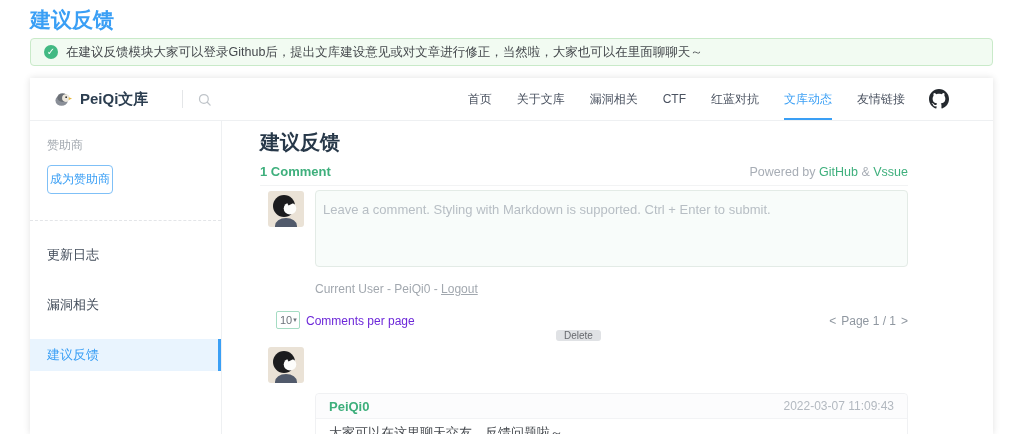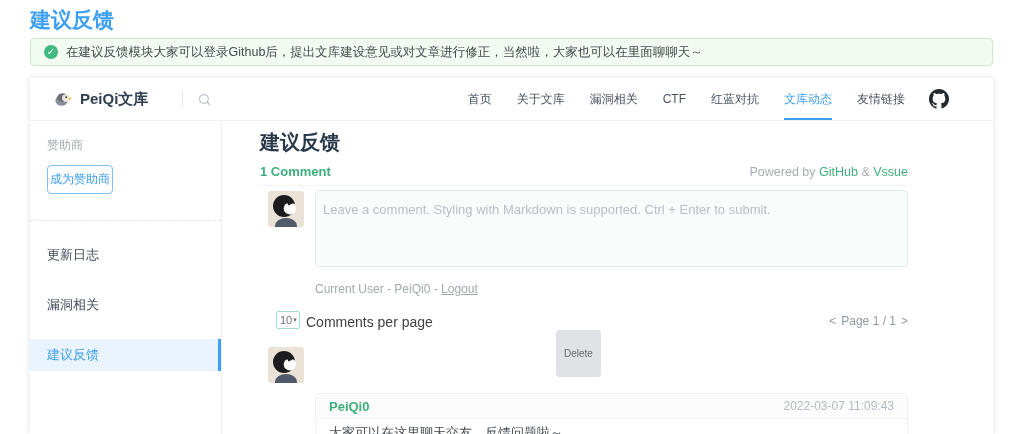--- a/index.html
+++ b/index.html
@@ -64,25 +64,25 @@
   .current-user { position:absolute; left:0; top:9px; font-size:12px; color:#a2a8af; }
   .logout-link { color:#a2a8af; text-decoration:underline; cursor:pointer; }
   .submit-button { position:absolute; right:0; top:0; width:108px; height:28px; background:#fbfcfd;
                    border:1px solid #eceff1; border-radius:8px; font-size:12.5px; font-weight:600; color:#ccd1d7; cursor:pointer; }
 
   .controls-row { position:absolute; left:0; top:190px; width:648px; height:20px; }
   .per-page-select { position:absolute; left:16px; top:0; height:18px; min-width:22px; border:1px solid #a5dcc3;
                      border-radius:2px; font-size:11px; color:#6d737b; background:#fff; display:inline-flex;
                      align-items:center; padding:0 2px 0 3px; cursor:pointer; }
   .per-page-caret { font-size:7px; color:#6d737b; margin-left:1px; }
-  .per-page-label { position:absolute; left:46px; top:3px; font-size:14px; color:#404040; }
+  .per-page-label { position:absolute; left:46px; top:3px; font-size:12px; color:#6d28d9; }
   .pagination { position:absolute; right:0; top:3px; font-size:12px; color:#8f97a0; display:flex; gap:5px; }
   .page-arrow { cursor:pointer; color:#8f97a0; }
 
-  .tooltip { position:absolute; left:296px; top:209px; background:#e0e2e5; border-radius:3px; padding:18px 8px;
+  .tooltip { position:absolute; left:296px; top:209px; background:#e0e2e5; border-radius:3px; padding:0 8px;
              font-size:10px; color:#66696e; }
 
   .comment-card { position:absolute; left:55px; top:224px; width:593px; height:76px; border:1px solid #f0f1f3;
                   border-radius:4px; background:#fff;margin-top:48px; }
   .comment-header { display:flex; justify-content:space-between; align-items:center; height:25px;
                     padding:0 13px; border-bottom:1px solid #f2f3f5; background:#fcfcfd; border-radius:4px 4px 0 0; }
   .comment-author { font-size:13px; font-weight:600; color:#3eaf7c; cursor:pointer; }
   .comment-time { font-size:12px; color:#b3b9c0; }
   .comment-body { height:25px; padding:5px 13px; font-size:13px; color:#45494e; }
   .comment-footer { display:flex; justify-content:space-between; align-items:center; height:24px;

